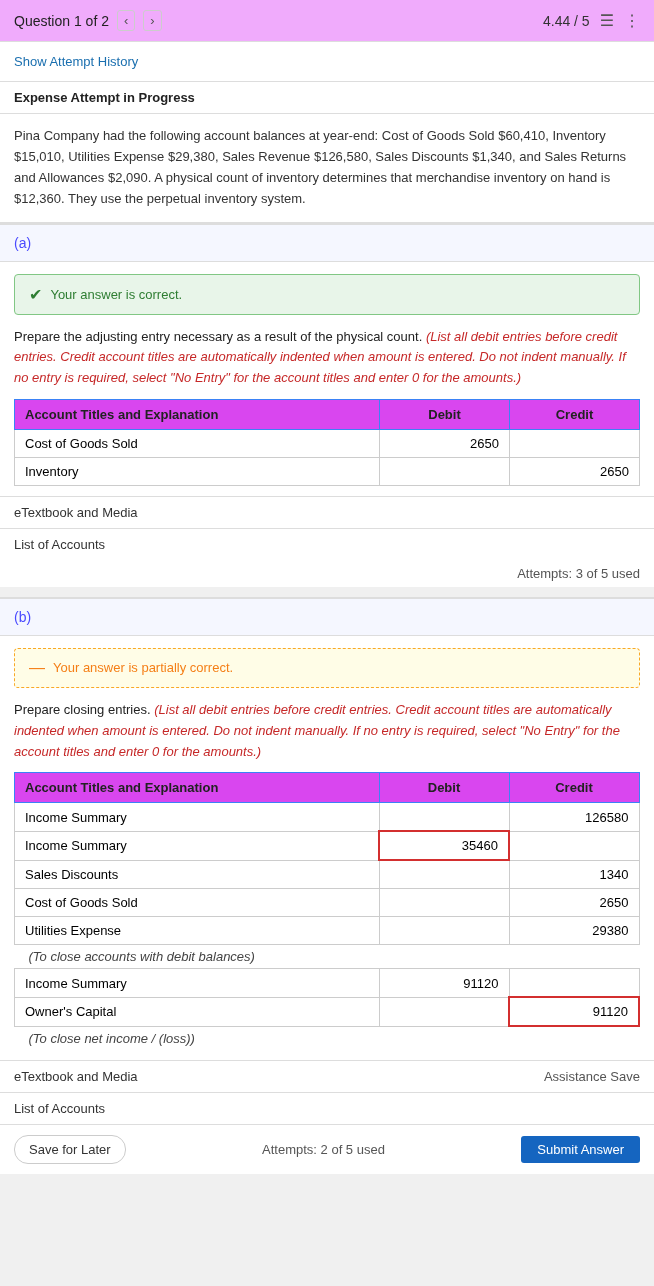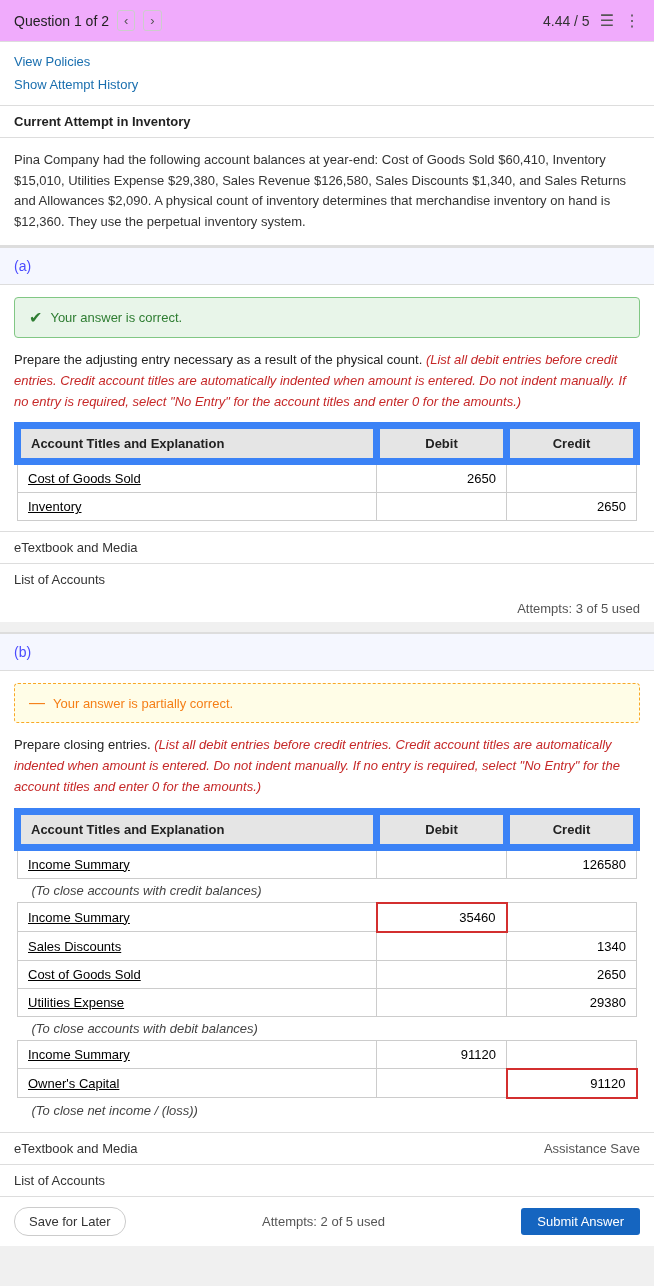--- a/index.html
+++ b/index.html
@@ -46,29 +46,29 @@
       background: #fffde7; border: 1px dashed #f9a825; border-radius: 4px;
       padding: 10px 14px; margin: 12px 14px; color: #f57f17; font-size: 13px;
     }
 
     .instruction { padding: 0 14px 10px 14px; font-size: 13px; line-height: 1.6; }
     .instruction em { color: #c62828; font-style: italic; }
 
     .table-container { margin: 0 14px 10px 14px; }
     table { width: 100%; border-collapse: collapse; }
     thead th {
-      background: #e5e5e5; border: 7px solid #3b82f6; padding: 7px 10px;
+      background: #d946ef; border: 1px solid #3b82f6; padding: 7px 10px;
       font-size: 13px; font-weight: bold; text-align: left;
     }
     thead th:not(:first-child) { text-align: center; }
     td { border: 1px solid #ccc; padding: 4px 6px; }
 
     .account-input {
       width: 100%; border: none; outline: none; font-size: 13px;
-      padding: 2px 4px; background: transparent; text-decoration: underline;
+      padding: 2px 4px; background: transparent;
     }
     .debit-input, .credit-input {
       width: 100%; border: none; outline: none; font-size: 13px;
       padding: 2px 4px; text-align: right; background: transparent;
     }
     .td-account { background: #fff; }
     .td-debit { background: #fff; width: 130px; }
     .td-credit { background: #fff; width: 130px; }
 
     .footer-link {
@@ -104,26 +104,25 @@
     <button class="nav-btn">›</button>
   </div>
   <div class="top-bar-right">
     <span>4.44 / 5</span>
     <button class="icon-btn">☰</button>
     <button class="icon-btn">⋮</button>
   </div>
 </div>
 
 <div class="links-bar">
-  <a href="#">View Policies</a>
   <a href="#">Show Attempt History</a>
 </div>
 
 <div class="section-header">
-  <span>Current Attempt in Inventory</span>
+  <span>Expense Attempt in Progress</span>
 </div>
 
 <div class="problem-text">Pina Company had the following account balances at year-end: Cost of Goods Sold $60,410, Inventory $15,010, Utilities Expense $29,380, Sales Revenue $126,580, Sales Discounts $1,340, and Sales Returns and Allowances $2,090. A physical count of inventory determines that merchandise inventory on hand is $12,360. They use the perpetual inventory system.</div>
 
 <div class="part-container">
   <div class="part-header">
     <span>(a)</span>
   </div>
 
   <div class="correct-banner">
@@ -189,23 +188,20 @@
           <th>Credit</th>
         </tr>
       </thead>
       <tbody id="part-b-tbody">
           <tr>
             <td class="td-account"><input class="account-input" type="text" value="Income Summary" style=""></td>
             <td style="border: 1px solid rgb(204, 204, 204); width: 130px; background: rgb(255, 255, 255);"><input class="debit-input" type="text" style=""></td>
             <td style="border: 1px solid rgb(204, 204, 204); width: 130px; background: rgb(255, 255, 255);"><input class="credit-input" type="text" value="126580" style=""></td>
           </tr>
           <tr>
-            <td colspan="3" style="padding: 4px 14px; border: none; font-style: italic; font-size: 13px; color: rgb(68, 68, 68);">(To close accounts with credit balances)</td>
-          </tr>
-          <tr>
             <td class="td-account"><input class="account-input" type="text" value="Income Summary" style=""></td>
             <td style="border: 2px solid rgb(211, 47, 47); width: 130px; background: rgb(255, 255, 255);"><input class="debit-input" type="text" value="35460" style=""></td>
             <td style="border: 1px solid rgb(204, 204, 204); width: 130px; background: rgb(255, 255, 255);"><input class="credit-input" type="text" style=""></td>
           </tr>
           <tr>
             <td class="td-account"><input class="account-input" type="text" value="Sales Discounts" style=""></td>
             <td style="border: 1px solid rgb(204, 204, 204); width: 130px; background: rgb(255, 255, 255);"><input class="debit-input" type="text" style=""></td>
             <td style="border: 1px solid rgb(204, 204, 204); width: 130px; background: rgb(255, 255, 255);"><input class="credit-input" type="text" value="1340" style=""></td>
           </tr>
           <tr>

